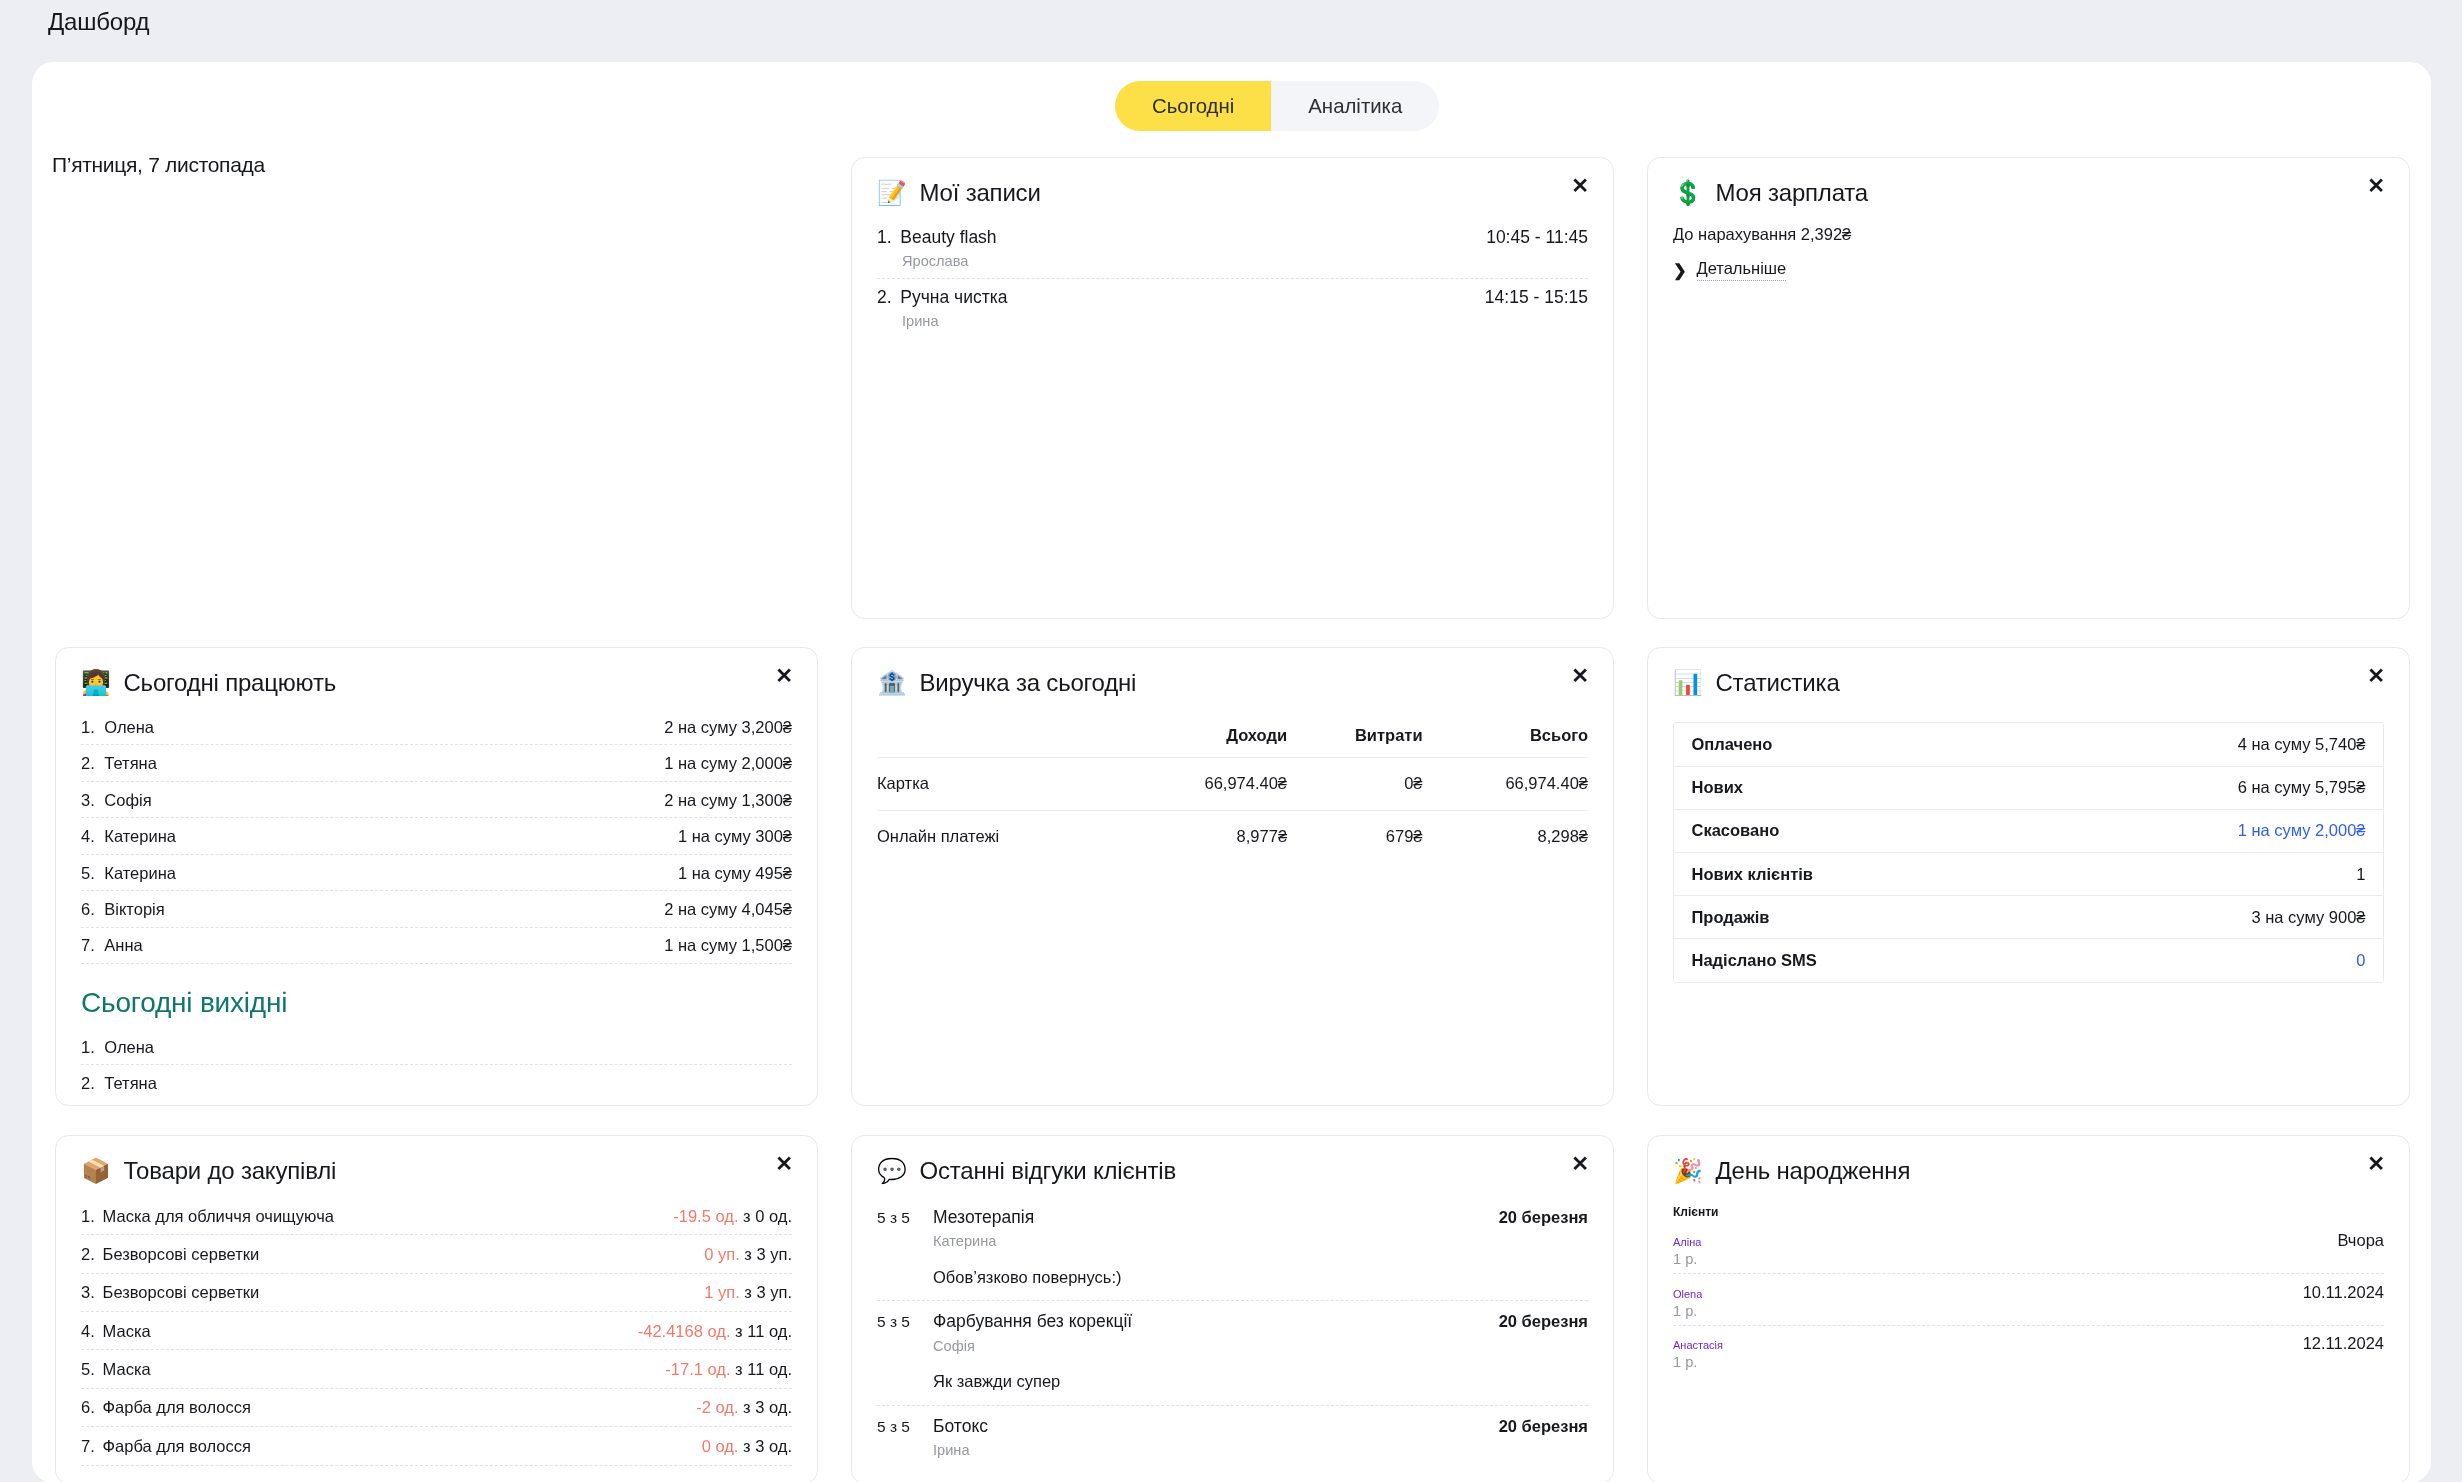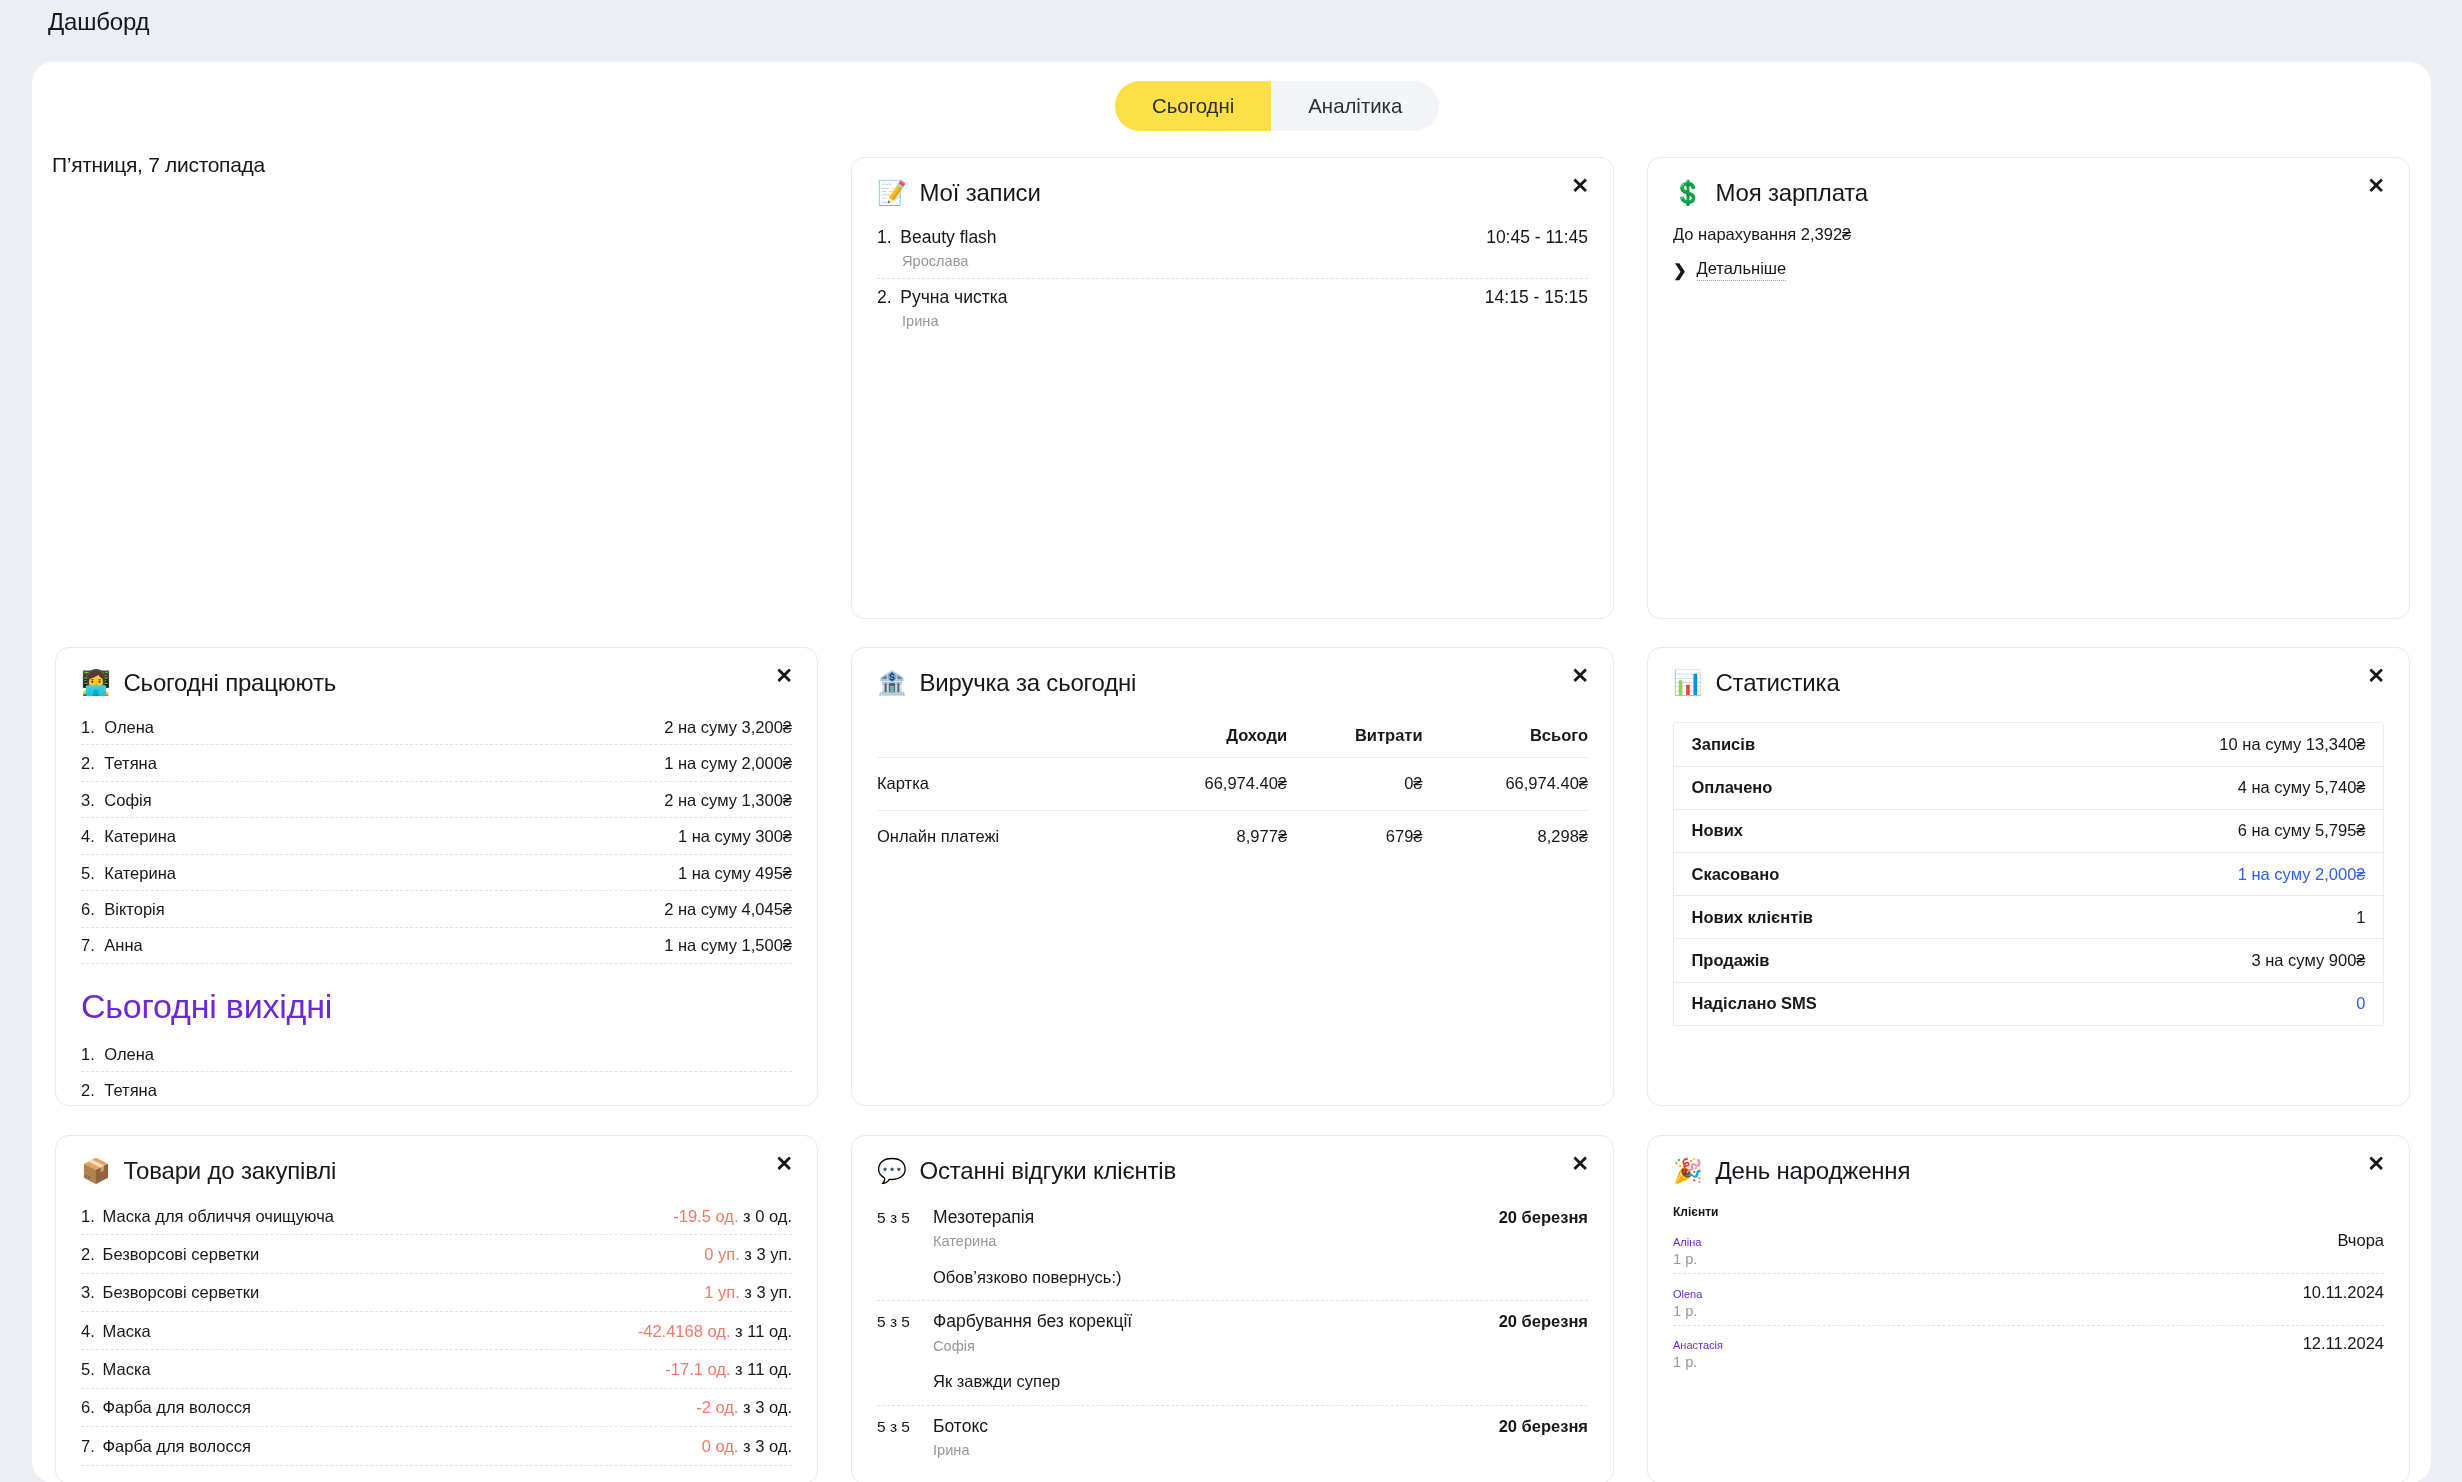--- a/index.html
+++ b/index.html
@@ -252,21 +252,21 @@
       <div class="rhs">2 на суму 4,045₴</div>
     </div>
     <div class="drow">
       <div class="lhs">
           <span class="idx">7.</span>
           <span>Анна</span>
         </div>
       <div class="rhs">1 на суму 1,500₴</div>
     </div>
 
-    <div style="font-size:34px;color:#6d28d9;padding:23px 0 9.7px 0;letter-spacing:-0.2px;">Сьогодні вихідні</div>
+    <div style="font-size:28px;color:#0f766e;padding:23px 0 9.7px 0;letter-spacing:-0.2px;">Сьогодні вихідні</div>
 
     <div class="drow">
       <div class="lhs">
           <span class="idx">1.</span>
           <span>Олена</span>
         </div>
       <div class="rhs"></div>
     </div>
     <div class="drow" style="border-bottom:none;">
       <div class="lhs">
@@ -314,24 +314,20 @@
 
 <div class="card" style="left:1647px; top:647px; width:763px; height:459px;">
   <div class="card-head">
     <span class="card-emoji">📊</span>
     <span class="card-title">Статистика</span>
     <span class="close-x">✕</span>
   </div>
   <div class="card-body">
     <div class="stat-table">
       <div class="stat-row">
-        <span class="k">Записів</span>
-        <span class="v">10 на суму 13,340₴</span>
-      </div>
-      <div class="stat-row">
         <span class="k">Оплачено</span>
         <span class="v">4 на суму 5,740₴</span>
       </div>
       <div class="stat-row">
         <span class="k">Нових</span>
         <span class="v">6 на суму 5,795₴</span>
       </div>
       <div class="stat-row">
         <span class="k">Скасовано</span>
         <span class="v link">1 на суму 2,000₴</span>

